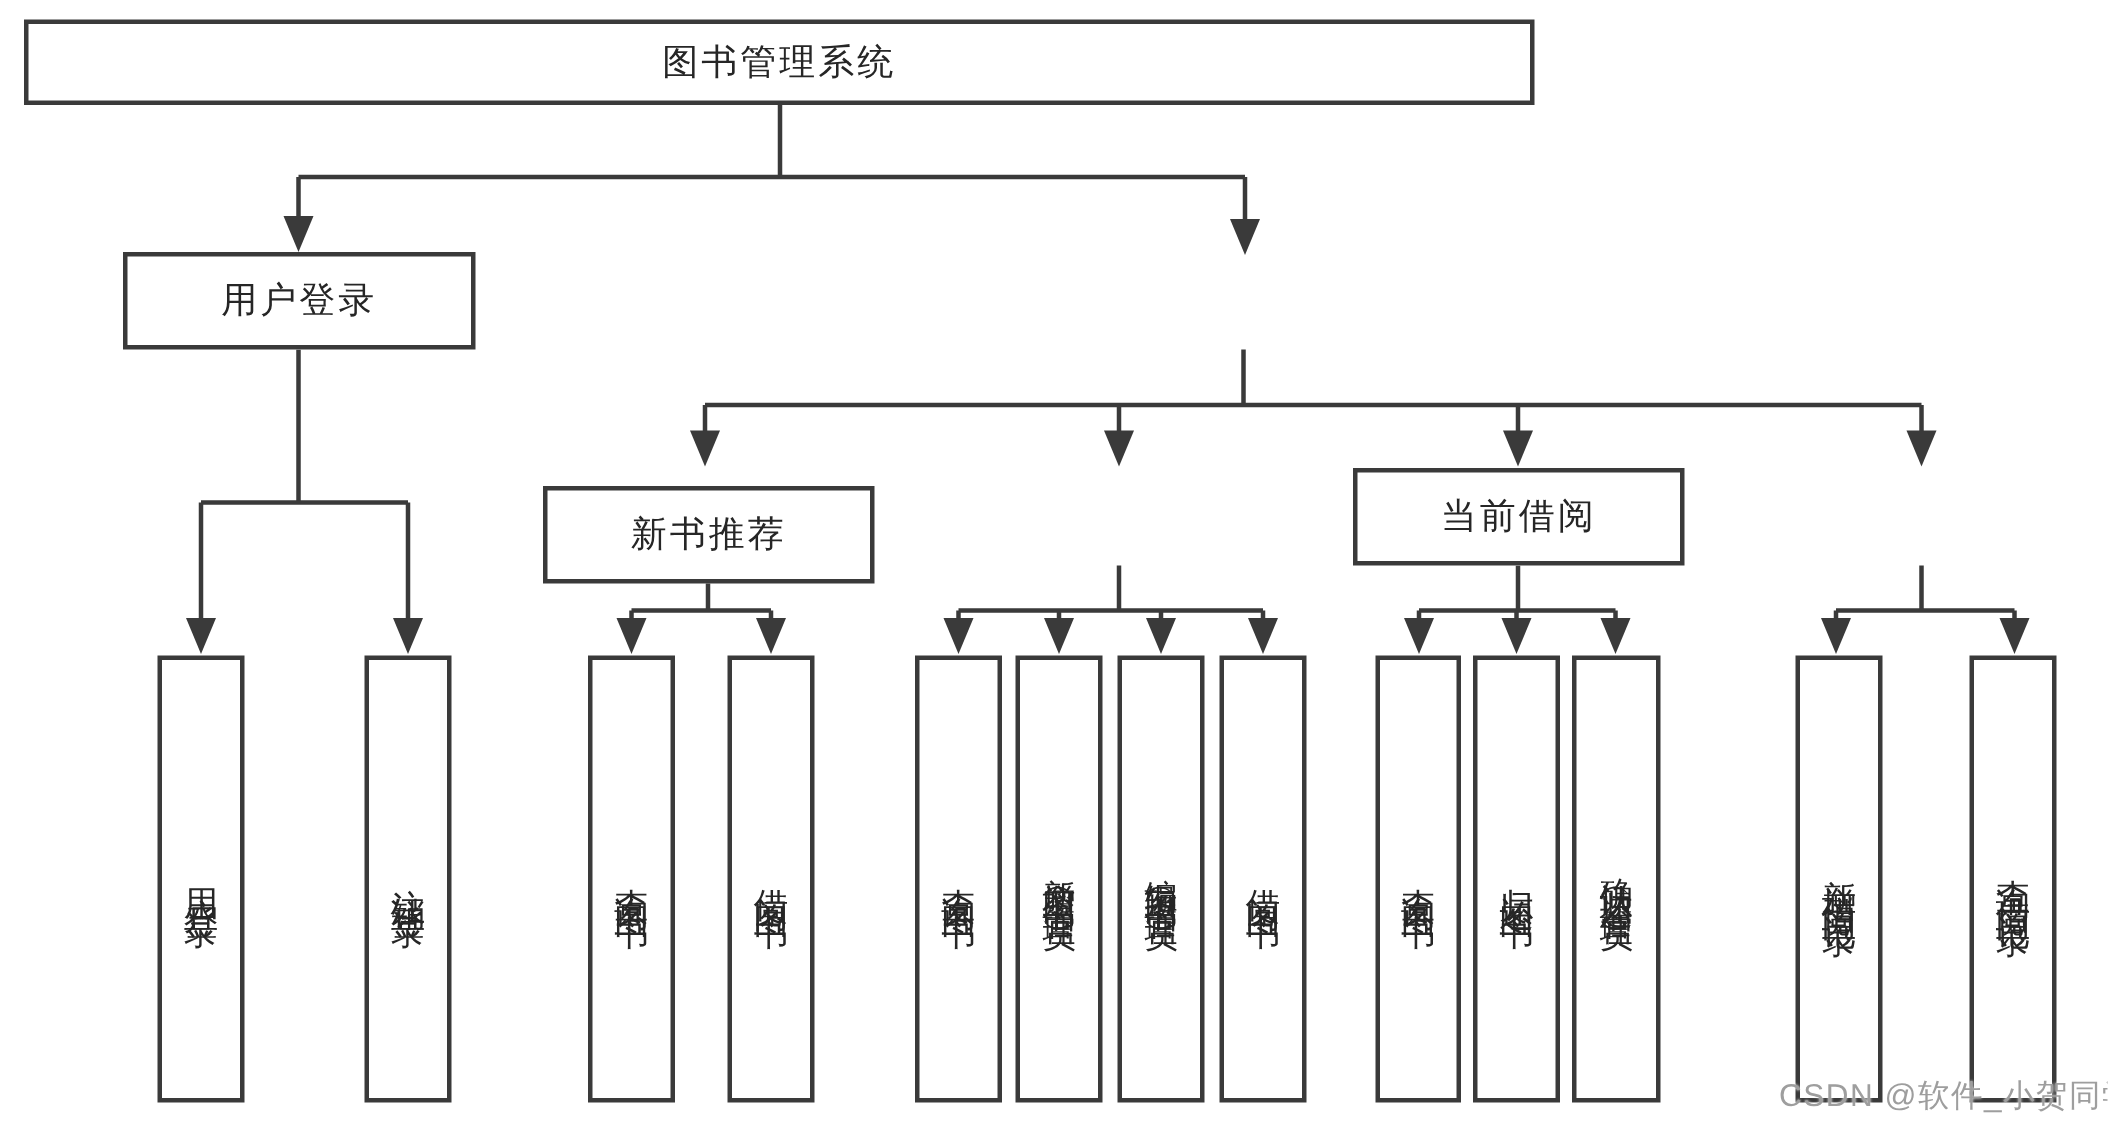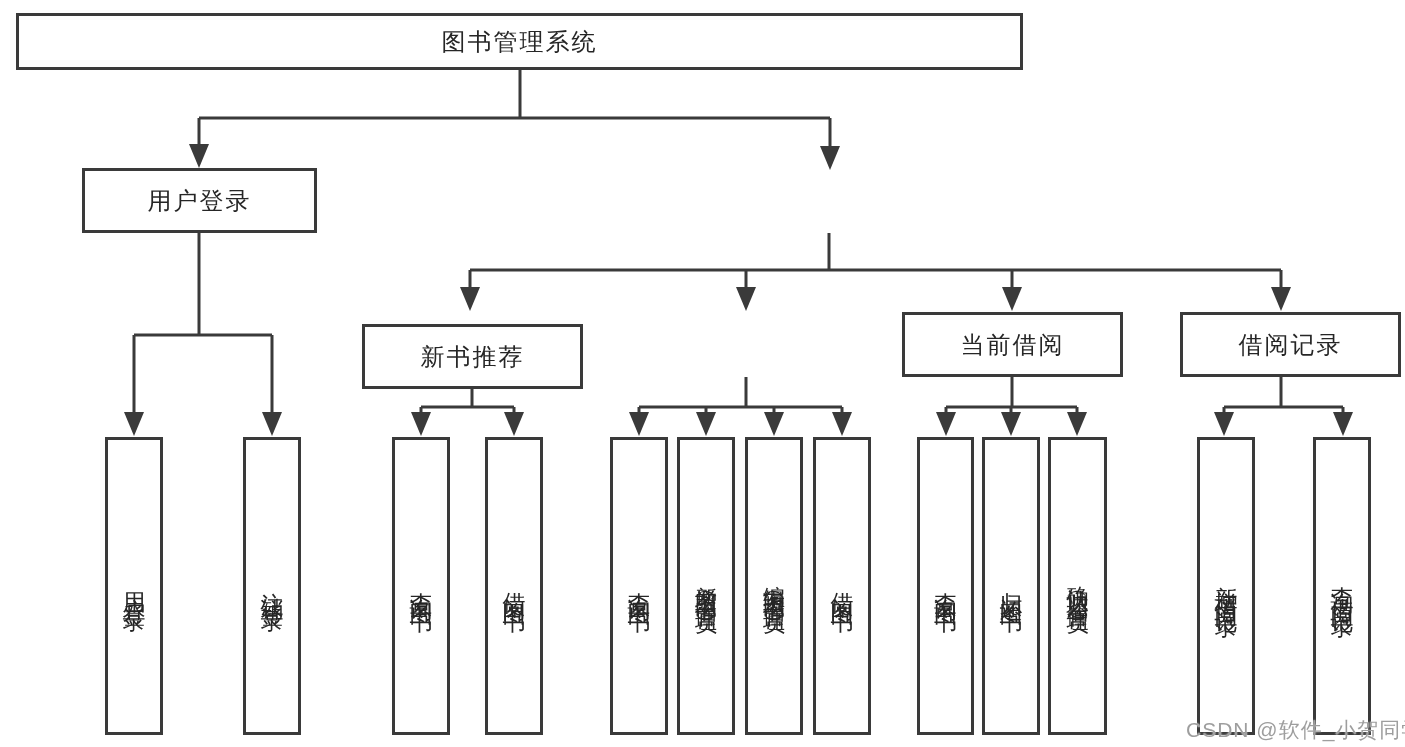--- a/index.html
+++ b/index.html
@@ -91,21 +91,20 @@
       <polygon points="1333,412 1353,412 1343,436"></polygon>
     </g>
   </svg>
 
   <div class="node h-node" style="left:16px; top:13px; width:1007px; height:57px;">图书管理系统</div>
 
   <div class="node h-node" style="left:82px; top:168px; width:235px; height:65px;">用户登录</div>
 
   <div class="node h-node" style="left:362px; top:312px; width:221px; height:65px;margin-top:12px;">新书推荐</div>
   <div class="node h-node" style="left:902px; top:312px; width:221px; height:65px;">当前借阅</div>
-  <div class="node h-node" style="left:1180px; top:312px; width:221px; height:65px;">借阅记录</div>
 
   <div class="node v-node" style="left:105px; top:437px; width:58px; height:298px;">用户登录</div>
   <div class="node v-node" style="left:243px; top:437px; width:58px; height:298px;">注销登录</div>
 
   <div class="node v-node" style="left:392px; top:437px; width:58px; height:298px;">查询图书</div>
   <div class="node v-node" style="left:485px; top:437px; width:58px; height:298px;">借阅图书</div>
 
   <div class="node v-node" style="left:610px; top:437px; width:58px; height:298px;">查询图书</div>
   <div class="node v-node long" style="left:677px; top:437px; width:58px; height:298px;">新增图书（管理员）</div>
   <div class="node v-node long" style="left:745px; top:437px; width:58px; height:298px;">编辑图书（管理员）</div>

